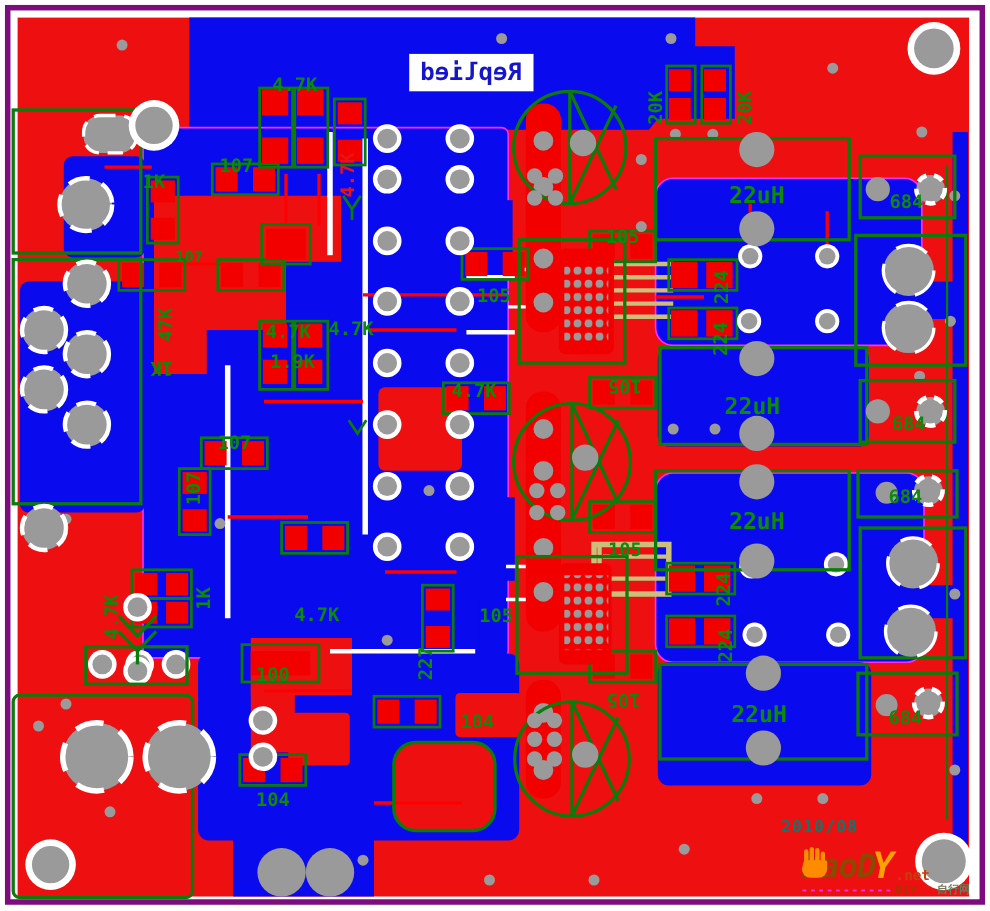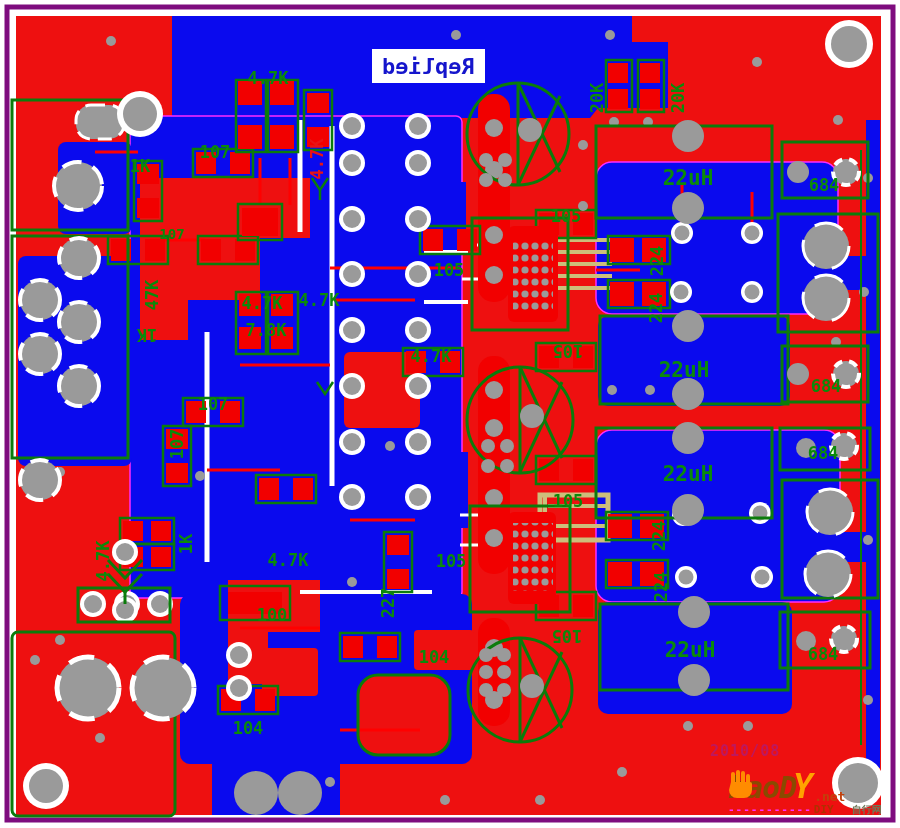--- a/index.html
+++ b/index.html
@@ -14,21 +14,21 @@
         font-size:25px;font-weight:bold;letter-spacing:3px;color:#ff2b43;
         text-shadow:0 0 1px #ff77aa;white-space:nowrap;}
   .stamp-white{position:absolute;left:372px;top:49px;width:113px;height:34px;background:#ffffff;
         display:flex;align-items:center;justify-content:center;overflow:hidden;}
   .stamp-white .mirror{transform:scaleX(-1);font-size:22px;font-weight:bold;color:#1515cc;
         font-family:"DejaVu Sans Mono", monospace;}
   .seal{position:absolute;left:362px;top:62px;width:80px;height:36px;border:4px solid #e80000;
         color:#e80000;font-size:26px;font-weight:bold;letter-spacing:8px;
         font-family:"DejaVu Serif", serif;display:flex;align-items:center;justify-content:center;
         background:transparent;}
-  .date-code{position:absolute;left:710px;top:742px;color:#be185d;font-size:15px;
+  .date-code{position:absolute;left:710px;top:742px;color:#0f766e;font-size:15px;
         font-weight:bold;letter-spacing:1px;}
   .watermark{position:absolute;left:728px;top:770px;width:168px;line-height:1;}
   .wm-line1{display:flex;align-items:flex-end;}
   .wm-prefix{font-size:30px;font-weight:bold;font-style:italic;color:#8a4a00;letter-spacing:-1px;}
   .wm-hand{margin:0 -2px 2px -1px;}
   .wm-suffix{font-size:33px;font-weight:bold;font-style:italic;color:#ffa200;}
   .wm-tld{font-size:13px;font-weight:bold;color:#c2410c;margin-left:1px;}
   .wm-line2{margin-top:1px;display:flex;align-items:center;}
   .wm-dashes{color:#ff31ff;font-size:11px;font-weight:bold;letter-spacing:1px;}
   .wm-cap-latin{color:#b03000;font-weight:bold;font-size:11px;margin-left:2px;}
@@ -424,28 +424,28 @@
 </svg>
 
 <div id="labels">
       <div class="silk" style="left: 268px; top: 66px; transform: translate(-50%, -50%) rotate(0deg);">4.7K</div>
       <div class="silk" style="left: 215px; top: 140px; transform: translate(-50%, -50%) rotate(0deg);">107</div>
       <div class="silk" style="left: 140px; top: 154px; transform: translate(-50%, -50%) rotate(0deg);">1K</div>
       <div class="silk" style="left: 172px; top: 222px; font-size: 14px; transform: translate(-50%, -50%) rotate(0deg);">107</div>
       <div class="silk" style="left: 152px; top: 283px; transform: translate(-50%, -50%) rotate(-90deg);">47K</div>
       <div class="silk" style="left: 262px; top: 291px; transform: translate(-50%, -50%) rotate(0deg);">4.7K</div>
       <div class="silk" style="left: 319px; top: 288px; transform: translate(-50%, -50%) rotate(0deg);">4.7K</div>
-      <div class="silk" style="left: 266px; top: 318px; transform: translate(-50%, -50%) rotate(0deg);">7.8K</div>
+      <div class="silk" style="left: 266px; top: 318px; transform: translate(-50%, -50%) rotate(0deg);">1.9K</div>
       <div class="silk" style="left: 147px; top: 322px; transform: translate(-50%, -50%) rotate(180deg);">1K</div>
       <div class="silk" style="left: 213px; top: 392px; transform: translate(-50%, -50%) rotate(0deg);">107</div>
       <div class="silk" style="left: 177px; top: 432px; transform: translate(-50%, -50%) rotate(-90deg);">107</div>
       <div class="silk" style="left: 103px; top: 549px; transform: translate(-50%, -50%) rotate(-90deg);">4.7K</div>
       <div class="silk" style="left: 186px; top: 532px; transform: translate(-50%, -50%) rotate(-90deg);">1K</div>
       <div class="silk" style="left: 288px; top: 548px; transform: translate(-50%, -50%) rotate(0deg);">4.7K</div>
-      <div class="silk" style="left: 248px; top: 603px; transform: translate(-50%, -50%) rotate(0deg); margin-left: 24px;">100</div>
+      <div class="silk" style="left: 248px; top: 603px; transform: translate(-50%, -50%) rotate(0deg);">100</div>
       <div class="silk" style="left: 434px; top: 645px; transform: translate(-50%, -50%) rotate(0deg);">104</div>
       <div class="silk" style="left: 248px; top: 716px; transform: translate(-50%, -50%) rotate(0deg);">104</div>
       <div class="silk" style="left: 451px; top: 549px; transform: translate(-50%, -50%) rotate(0deg);">105</div>
       <div class="silk" style="left: 388px; top: 591px; transform: translate(-50%, -50%) rotate(-90deg);">227</div>
       <div class="silk" style="left: 567px; top: 623px; transform: translate(-50%, -50%) rotate(180deg);">105</div>
       <div class="silk" style="left: 566px; top: 204px; transform: translate(-50%, -50%) rotate(0deg);">105</div>
       <div class="silk" style="left: 449px; top: 258px; transform: translate(-50%, -50%) rotate(0deg);">105</div>
       <div class="silk" style="left: 568px; top: 338px; transform: translate(-50%, -50%) rotate(180deg);">105</div>
       <div class="silk" style="left: 431px; top: 344px; transform: translate(-50%, -50%) rotate(0deg);">4.7K</div>
       <div class="silk red" style="left: 317px; top: 147px; transform: translate(-50%, -50%) rotate(-90deg);">4.7K</div>

